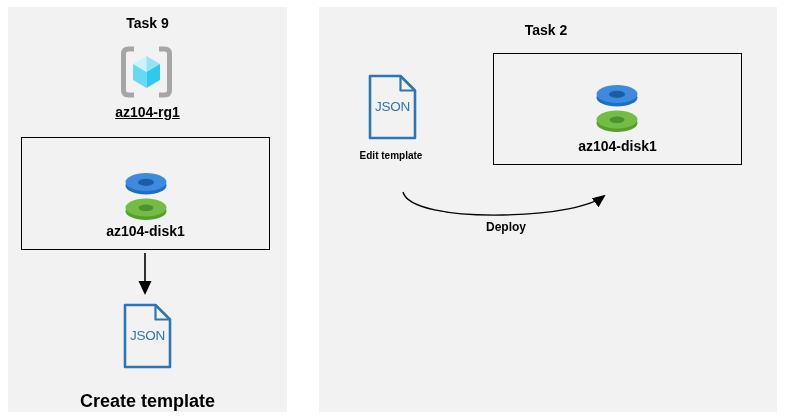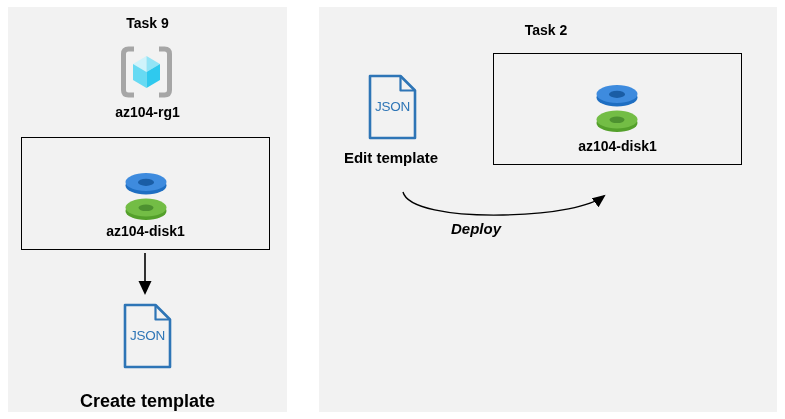--- a/index.html
+++ b/index.html
@@ -20,26 +20,26 @@
   .lbl {
     position: absolute;
     font-weight: bold;
     color: #000000;
     text-align: center;
     line-height: 1.1;
     white-space: nowrap;
   }
   #task1-title   { left: 8px;   top: 16px;  width: 279px; font-size: 14px; }
   #task2-title   { left: 317px; top: 23px;  width: 458px; font-size: 14px; }
-  #rg-label      { left: 8px;   top: 105px; width: 279px; font-size: 14px; }
+  #rg-label      { left: 8px;   top: 105px; width: 279px; font-size: 14px; text-decoration: underline; }
   #disk1-label   { left: 21px;  top: 224px; width: 249px; font-size: 14px; }
   #create-label  { left: 8px;   top: 392px; width: 279px; font-size: 18px; }
-  #edit-label    { left: 321px; top: 150px; width: 140px; font-size: 15px; }
+  #edit-label    { left: 321px; top: 150px; width: 140px; font-size: 10px; }
   #disk2-label   { left: 493px; top: 139px; width: 249px; font-size: 14px; }
-  #deploy-label  { left: 416px; top: 221px; width: 120px; font-size: 15px; font-style: italic; }
+  #deploy-label  { left: 446px; top: 221px; width: 120px; font-size: 12px; }
 
   .disk-outline-box {
     position: absolute;
     border: 1.5px solid #000000;
     box-sizing: border-box;
     background: transparent;
   }
   #disk-box1 { left: 21px;  top: 137px; width: 249px; height: 113px; }
   #disk-box2 { left: 493px; top: 53px;  width: 249px; height: 112px; }
 

